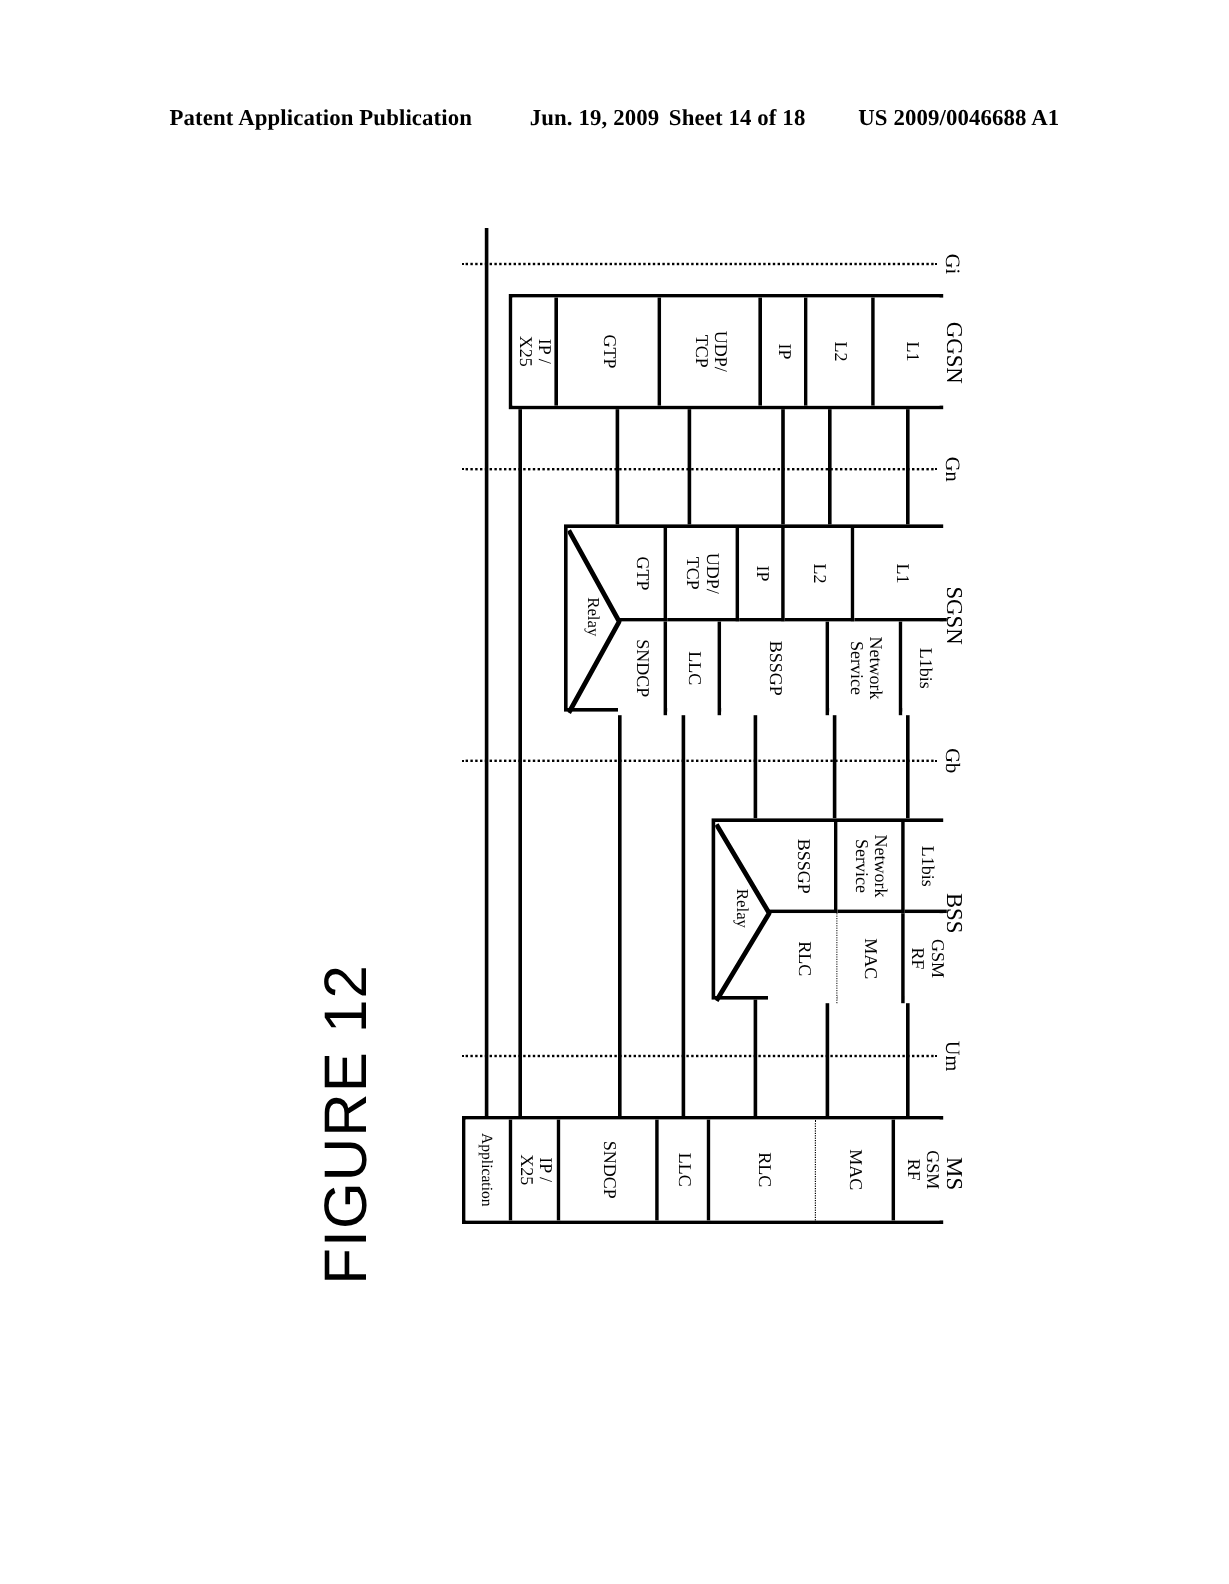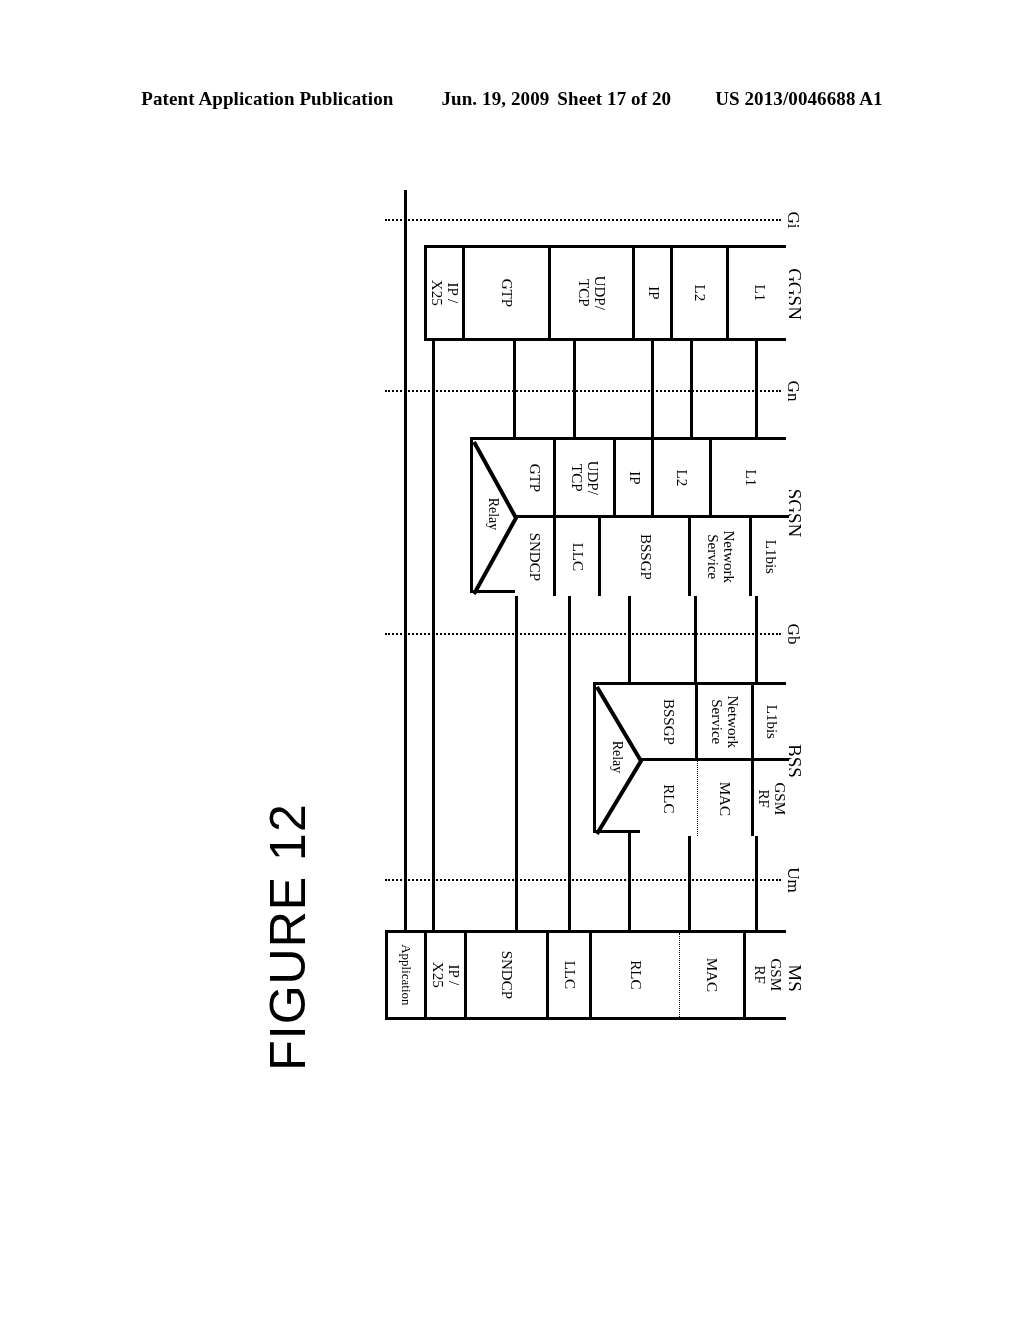--- a/index.html
+++ b/index.html
@@ -44,22 +44,22 @@
   .relay{position:absolute;}
   .relay svg{display:block;}
   .relay .rtext{position:absolute;font-family:"Liberation Serif",serif;font-size:14px;}
 </style>
 </head>
 <body>
 
 <div id="pub-header">
   <span class="h-pub">Patent Application Publication</span>
   <span class="h-date">Jun. 19, 2009</span>
-  <span class="h-sheet">Sheet 17 of 20</span>
-  <span class="h-pat">US 2013/0046688 A1</span>
+  <span class="h-sheet">Sheet 14 of 18</span>
+  <span class="h-pat">US 2009/0046688 A1</span>
 </div>
 
 <div id="figure-title">FIGURE 12</div>
 
 <div id="diagram-container">
 
   <div class="iface" style="left:385px;top:219px;width:396px;height:0;border:none;border-top:2px dotted #000;"></div>
   <div class="iface" style="left:385px;top:390px;width:396px;height:0;border:none;border-top:2px dotted #000;"></div>
   <div class="iface" style="left:385px;top:633px;width:396px;height:0;border:none;border-top:2px dotted #000;"></div>
   <div class="iface" style="left:385px;top:879px;width:396px;height:0;border:none;border-top:2px dotted #000;"></div>

